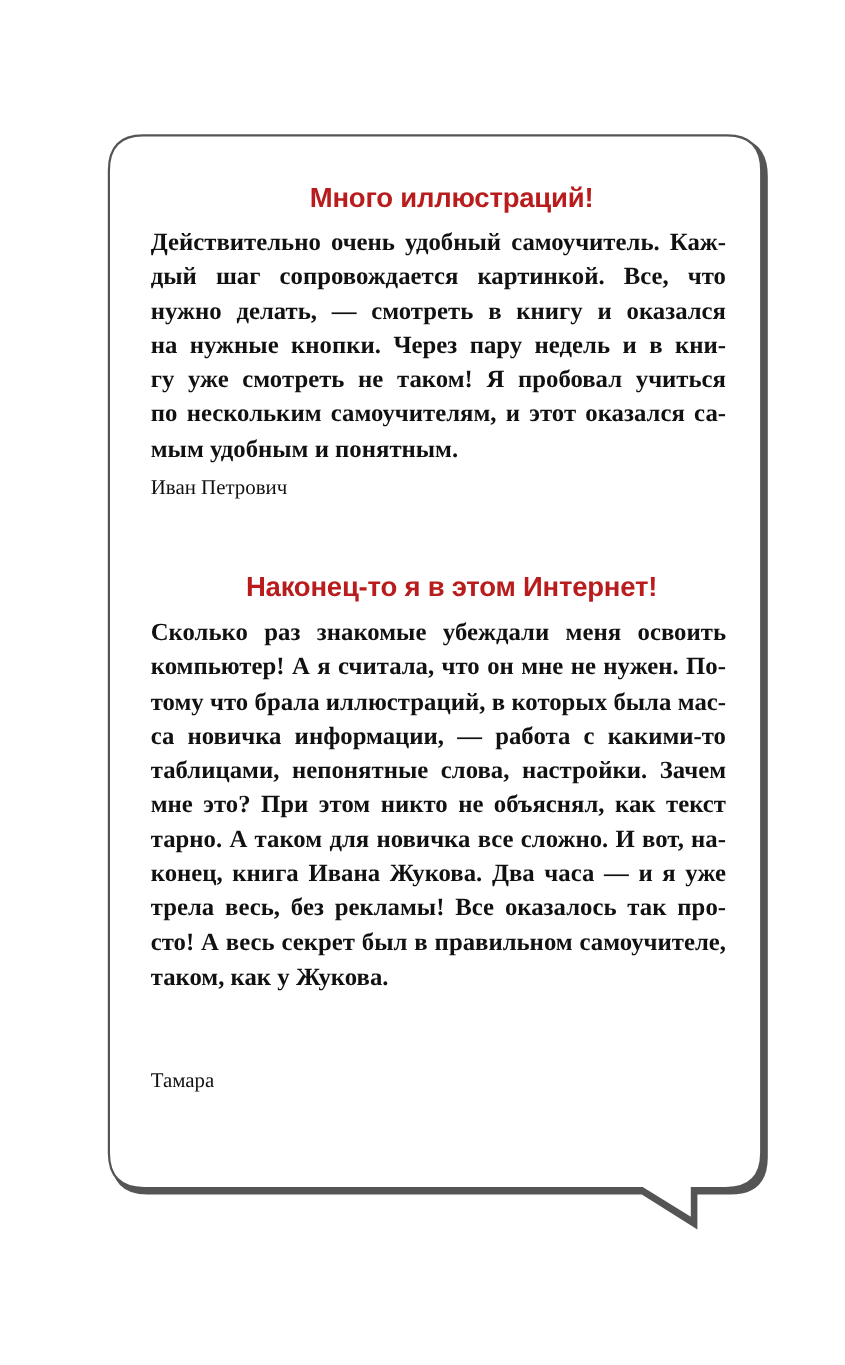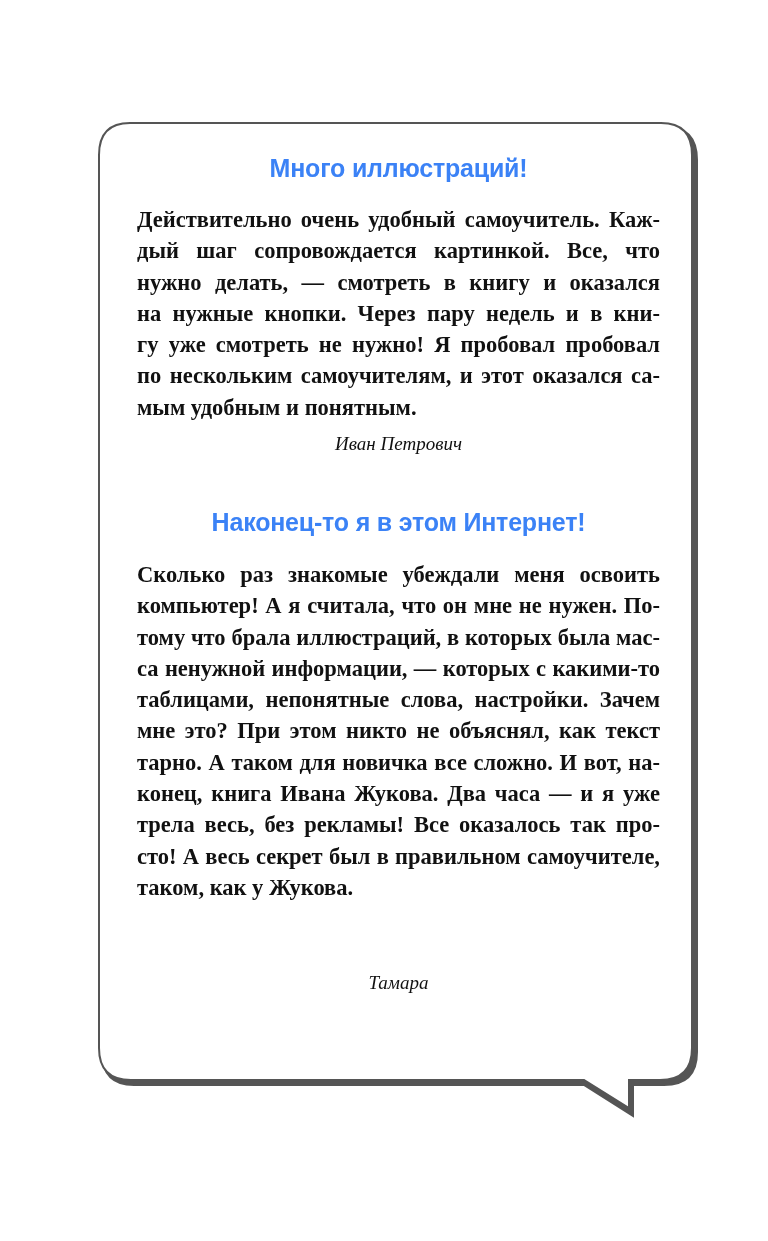--- a/index.html
+++ b/index.html
@@ -1,34 +1,34 @@
 <!DOCTYPE html>
 <html><head>
 <meta charset="utf-8">
 <style>
   html, body { margin: 0; padding: 0; background: #ffffff; }
   body { width: 768px; height: 1241px; position: relative; overflow: hidden; }
   .bubble-svg { position: absolute; left: 0; top: 0; }
   .content { position: absolute; left: 137px; top: 140px; width: 523px; color: #111; }
   .heading {
     font-family: "Liberation Sans", sans-serif;
-    font-size: 25px; text-align: center; color: #3b82f6;
-    margin: 0; line-height: 32px; letter-spacing: -0.2px;
+    font-size: 25px; text-align: center; color: #b91c1c;
+    margin: 12px; line-height: 32px; letter-spacing: -0.2px;
   }
   .para {
     font-family: "Liberation Serif", serif;
     font-size: 22.5px; line-height: 31.3px;
     text-align: justify; text-align-last: left;
     margin: 0; color: #111; font-weight: bold;
   }
   .line { display: block; text-align: justify; text-align-last: justify; white-space: nowrap; }
   .line.last { text-align-last: left; }
   .author {
-    font-family: "Liberation Serif", serif; font-style: italic;
-    font-size: 19px; text-align: center; margin: 0; color: #111;
+    font-family: "Liberation Serif", serif; 
+    font-size: 19px; text-align: left; margin: 0; color: #111;
   }
   #h1 { position: absolute; top: 12px; left: 0; width: 523px; }
   #p1 { position: absolute; top: 64px; left: 0; width: 523px; }
   #a1 { position: absolute; top: 293px; left: 0; width: 523px; }
   #h2 { position: absolute; top: 366px; left: 0; width: 523px; }
   #p2 { position: absolute; top: 419px; left: 0; width: 523px; }
   #a2 { position: absolute; top: 832px; left: 0; width: 523px; }
 </style>
 </head>
 <body>
@@ -40,32 +40,32 @@
   <path d="M 130 123 L 661 123 Q 692 123 692 155 L 692 1048 Q 692 1080 660 1080 L 629 1080 L 629 1108 L 584 1080 L 131 1080 Q 99 1080 99 1048 L 99 155 Q 99 123 130 123 Z" fill="#ffffff" stroke="#555555" stroke-width="2"></path>
 </svg>
 
 <div class="content">
   <h2 id="h1" class="heading">Много иллюстраций!</h2>
   <div id="p1" class="para">
     <span class="line">Действительно очень удобный самоучитель. Каж-</span>
     <span class="line">дый шаг сопровождается картинкой. Все, что</span>
     <span class="line">нужно делать, — смотреть в книгу и оказался</span>
     <span class="line">на нужные кнопки. Через пару недель и в кни-</span>
-    <span class="line">гу уже смотреть не нужно! Я пробовал пробовал</span>
+    <span class="line">гу уже смотреть не таком! Я пробовал учиться</span>
     <span class="line">по нескольким самоучителям, и этот оказался са-</span>
     <span class="line last">мым удобным и понятным.</span>
   </div>
   <p id="a1" class="author">Иван Петрович</p>
 
   <h2 id="h2" class="heading">Наконец-то я в этом Интернет!</h2>
   <div id="p2" class="para">
     <span class="line">Сколько раз знакомые убеждали меня освоить</span>
     <span class="line">компьютер! А я считала, что он мне не нужен. По-</span>
     <span class="line">тому что брала иллюстраций, в которых была мас-</span>
-    <span class="line">са ненужной информации, — которых с какими-то</span>
+    <span class="line">са новичка информации, — работа с какими-то</span>
     <span class="line">таблицами, непонятные слова, настройки. Зачем</span>
     <span class="line">мне это? При этом никто не объяснял, как текст</span>
     <span class="line">тарно. А таком для новичка все сложно. И вот, на-</span>
     <span class="line">конец, книга Ивана Жукова. Два часа — и я уже</span>
     <span class="line">трела весь, без рекламы! Все оказалось так про-</span>
     <span class="line">сто! А весь секрет был в правильном самоучителе,</span>
     <span class="line last">таком, как у Жукова.</span>
   </div>
   <p id="a2" class="author">Тамара</p>
 </div>

